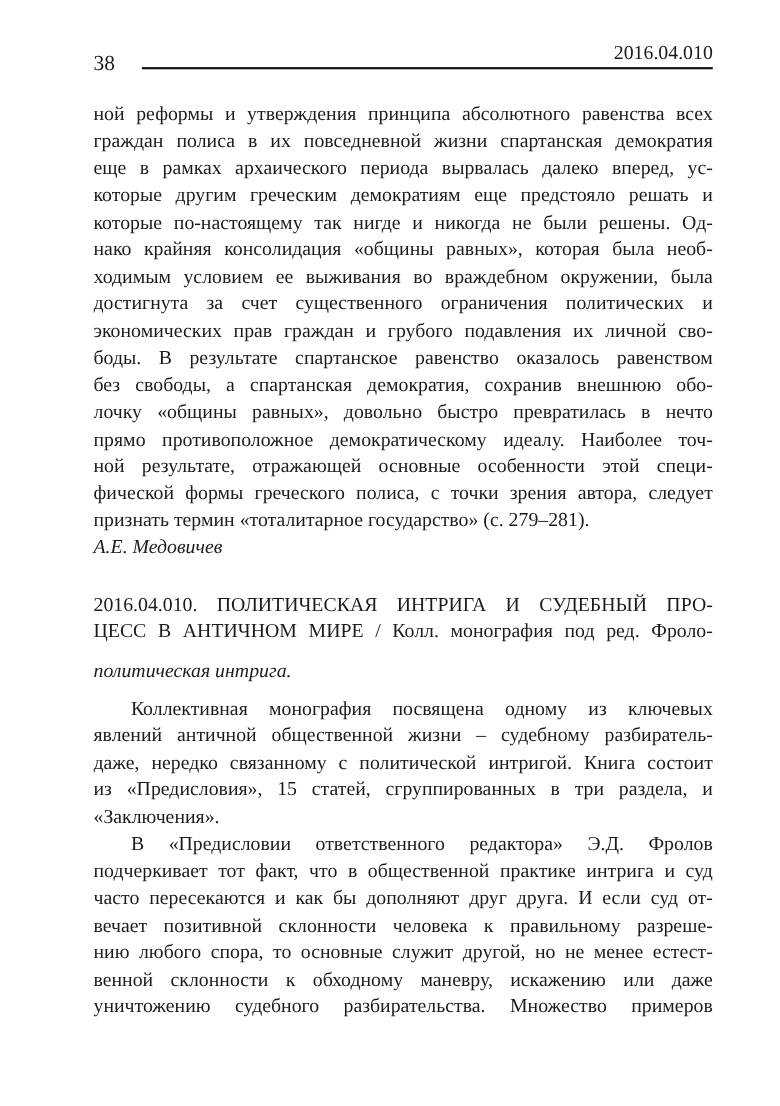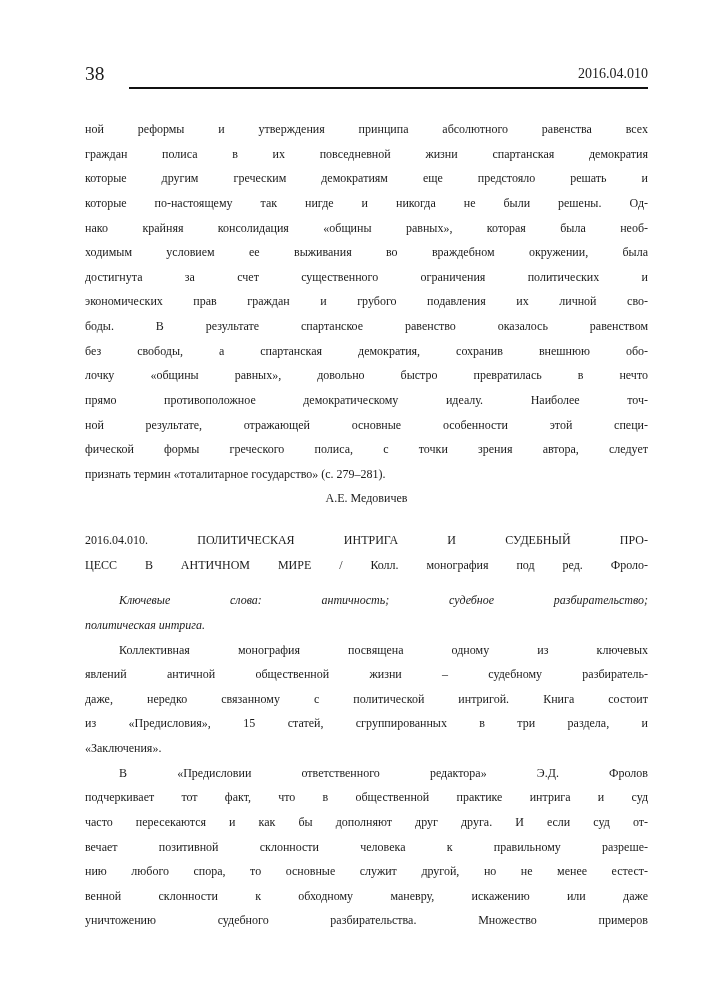--- a/index.html
+++ b/index.html
@@ -17,76 +17,77 @@
   .page {
     box-sizing: border-box;
     width: 709px;
     height: 1005px;
     padding: 0 61px 0 85px;
     background: #ffffff;
   }
   
   .header {
     display: flex;
-    align-items: flex-start;
-    padding-top: 63px;
+    align-items: flex-end;
+    padding-top: 37px;
   }
   .pagenum {
     font-size: 19.5px;
     line-height: 22px;
     margin-bottom: -7px;
   }
   .rulebox {
     flex: 1;
     margin-left: 24px;
     border-bottom: 2px solid #111111;
     text-align: right;
   }
   .code {
     display: inline-block;
-    font-size: 14px;
+    font-size: 18px;
     line-height: 22px;
     padding-bottom: 2px;
   }
   
   .tblock {
-    font-size: 12px;
+    font-size: 18px;
     line-height: 24.63px;
   }
   .pline {
     text-align: justify;
     text-align-last: justify;
     max-height: 24.63px;
     overflow: hidden;
   }
   .pline.lastleft { text-align-last: left; }
   .pline.indent   { text-indent: 34px; }
 
   .abstract   { margin-top: 28px; }
-  .author     { margin-top: 0; text-align: center; }
-  .entry      { margin-top: 17px; }
+  .author     { margin-top: 0; text-align: left; font-style: italic; }
+  .entry      { margin-top: 27px; }
   .keywords   { margin-top: 11px; font-style: italic; }
-  .bodypara2  { }
+  .bodypara2  { margin-top: 10px; }
   .bodypara3  { margin-top: 0; }
 </style>
 </head>
 <body>
 
 <div class="page">
 
   <div class="header">
     <span class="pagenum">38</span>
     <div class="rulebox">
       <span class="code">2016.04.010</span>
     </div>
   </div>
 
   <div class="tblock abstract">
       <div class="pline">ной реформы и утверждения принципа абсолютного равенства всех</div>
       <div class="pline">граждан полиса в их повседневной жизни спартанская демократия</div>
+      <div class="pline">еще в рамках архаического периода вырвалась далеко вперед, ус-</div>
       <div class="pline">которые другим греческим демократиям еще предстояло решать и</div>
       <div class="pline">которые по-настоящему так нигде и никогда не были решены. Од-</div>
       <div class="pline">нако крайняя консолидация «общины равных», которая была необ-</div>
       <div class="pline">ходимым условием ее выживания во враждебном окружении, была</div>
       <div class="pline">достигнута за счет существенного ограничения политических и</div>
       <div class="pline">экономических прав граждан и грубого подавления их личной сво-</div>
       <div class="pline">боды. В результате спартанское равенство оказалось равенством</div>
       <div class="pline">без свободы, а спартанская демократия, сохранив внешнюю обо-</div>
       <div class="pline">лочку «общины равных», довольно быстро превратилась в нечто</div>
       <div class="pline">прямо противоположное демократическому идеалу. Наиболее точ-</div>
@@ -96,21 +97,20 @@
     </div>
 
   <div class="tblock author">А.Е. Медовичев</div>
 
   <div class="tblock entry">
       <div class="pline">2016.04.010. ПОЛИТИЧЕСКАЯ ИНТРИГА И СУДЕБНЫЙ ПРО-</div>
       <div class="pline">ЦЕСС В АНТИЧНОМ МИРЕ / Колл. монография под ред. Фроло-</div>
     </div>
 
   <div class="tblock keywords">
-      <div class="pline indent">Ключевые слова: античность; судебное разбирательство;</div>
       <div class="pline lastleft">политическая интрига.</div>
     </div>
 
   <div class="tblock bodypara2">
       <div class="pline indent">Коллективная монография посвящена одному из ключевых</div>
       <div class="pline">явлений античной общественной жизни – судебному разбиратель-</div>
       <div class="pline">даже, нередко связанному с политической интригой. Книга состоит</div>
       <div class="pline">из «Предисловия», 15 статей, сгруппированных в три раздела, и</div>
       <div class="pline lastleft">«Заключения».</div>
     </div>

